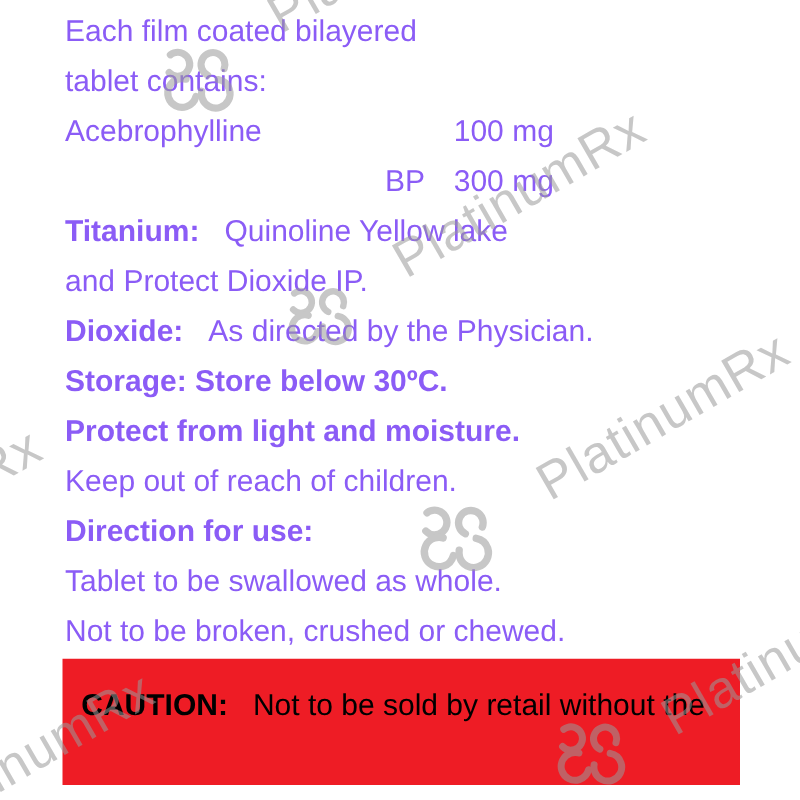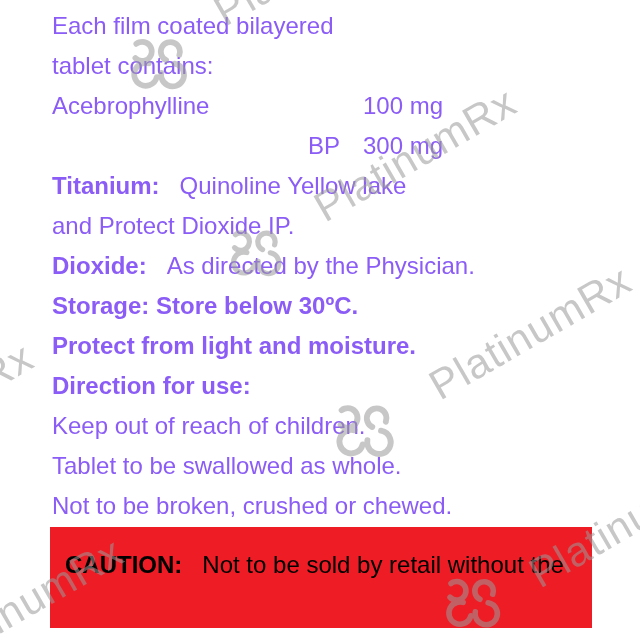--- a/index.html
+++ b/index.html
@@ -56,23 +56,23 @@
       <span class="b">Titanium:</span><span class="gap">Quinoline Yellow lake</span>
     </div>
     <div class="line"><span>and Protect Dioxide IP.</span></div>
 
     <div class="line">
       <span class="b">Dioxide:</span><span class="gap">As directed by the Physician.</span>
     </div>
 
     <div class="line b"><span>Storage: Store below 30ºC.</span></div>
     <div class="line b"><span>Protect from light and moisture.</span></div>
+    <div class="line"><span>Keep out of reach of children.</span></div>
+
     <div class="line b"><span>Direction for use:</span></div>
-
-    <div class="line"><span>Keep out of reach of children.</span></div>
     <div class="line"><span>Tablet to be swallowed as whole.</span></div>
     <div class="line"><span>Not to be broken, crushed or chewed.</span></div>
   </div>
 
   <div class="caution-box">
     <div class="caution-text">
       <div><span class="b">CAUTION:</span><span class="gap">Not to be sold by retail without the</span></div>
     </div>
   </div>
 

